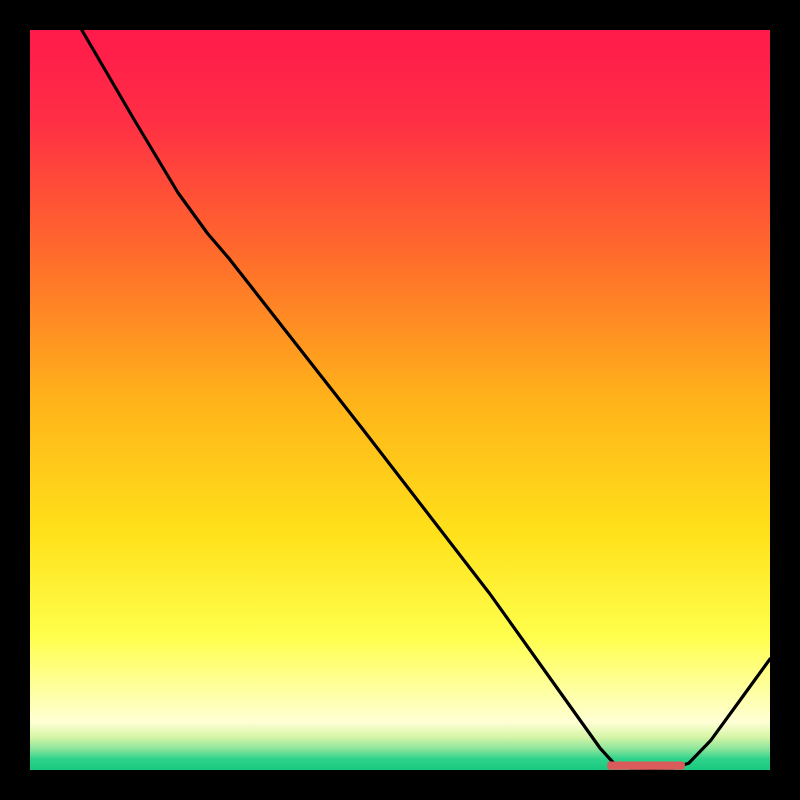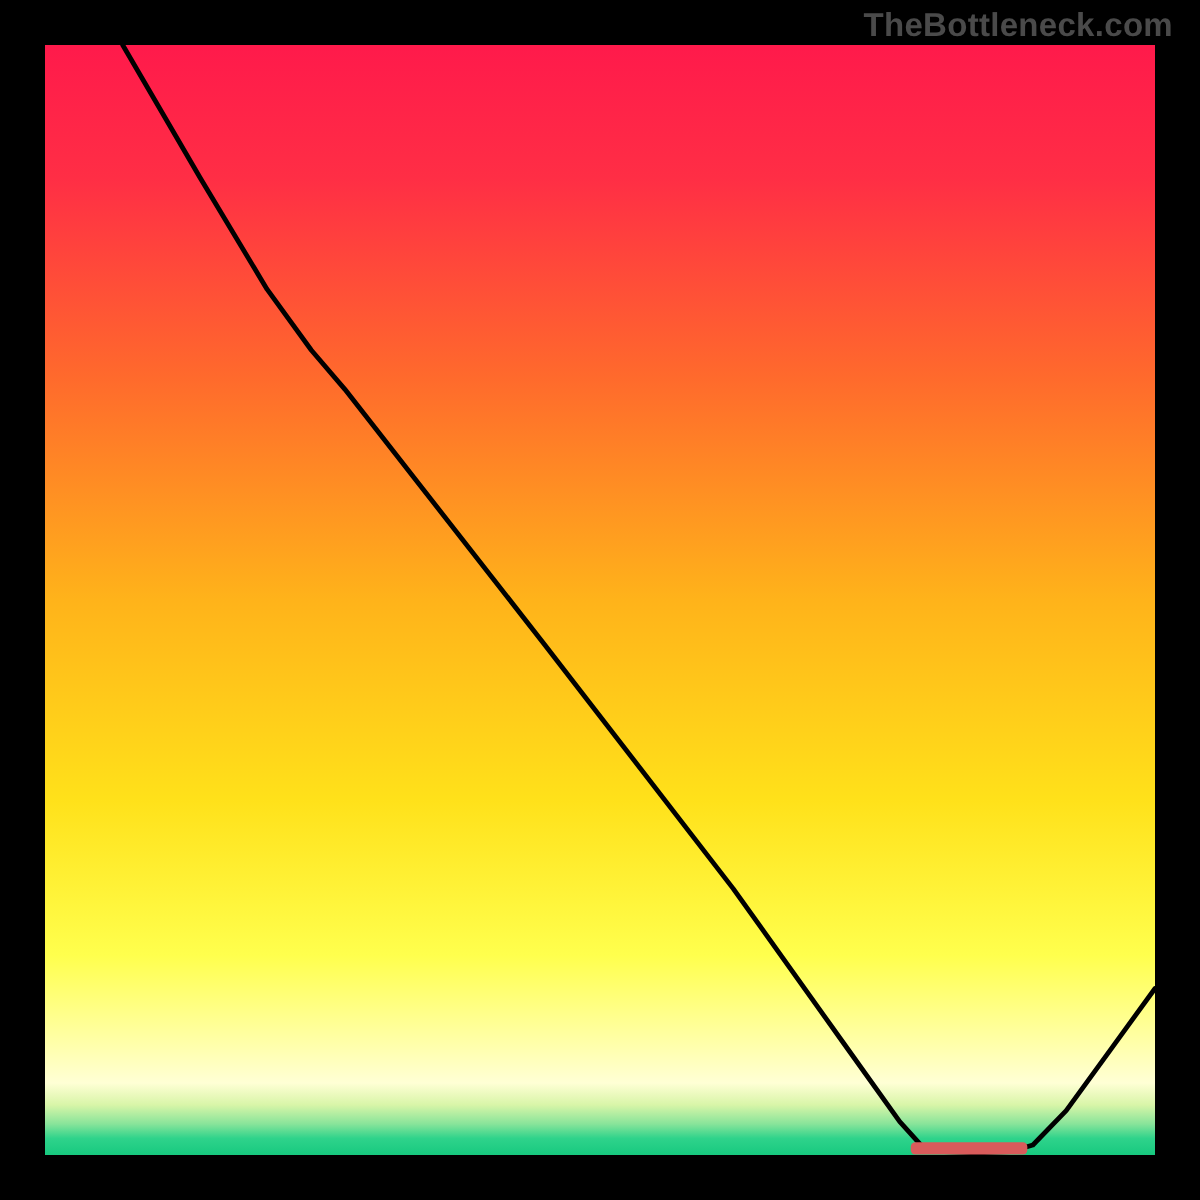--- a/index.html
+++ b/index.html
@@ -30,21 +30,20 @@
   svg {
     position: absolute;
     left: 0;
     top: 0;
   }
 </style>
 </head>
 <body>
 
 <div class="stage">
-  <div class="watermark">TheBottleneck.com</div>
 
   <svg id="chart-svg" width="800" height="800" viewBox="0 0 800 800">
     <defs>
       <linearGradient id="bg-grad" x1="0" y1="0" x2="0" y2="1">
           <stop offset="0.00%" stop-color="#ff1a4b"></stop>
           <stop offset="12.00%" stop-color="#ff2e45"></stop>
           <stop offset="30.00%" stop-color="#ff6a2c"></stop>
           <stop offset="50.00%" stop-color="#ffb31a"></stop>
           <stop offset="68.00%" stop-color="#ffe11a"></stop>
           <stop offset="82.00%" stop-color="#ffff4d"></stop>

